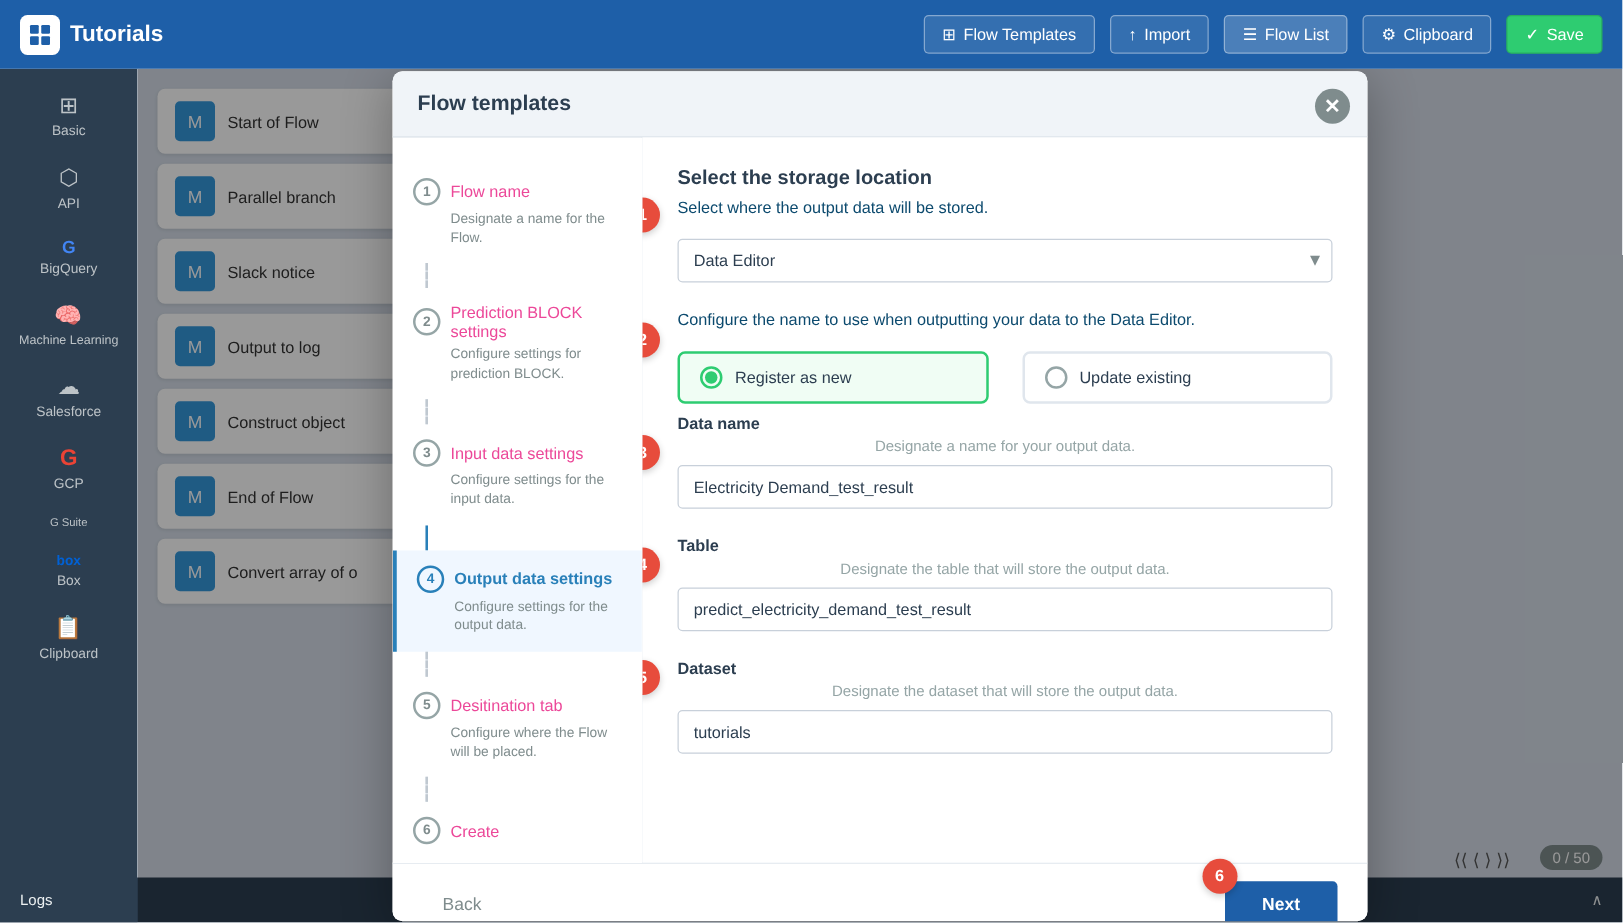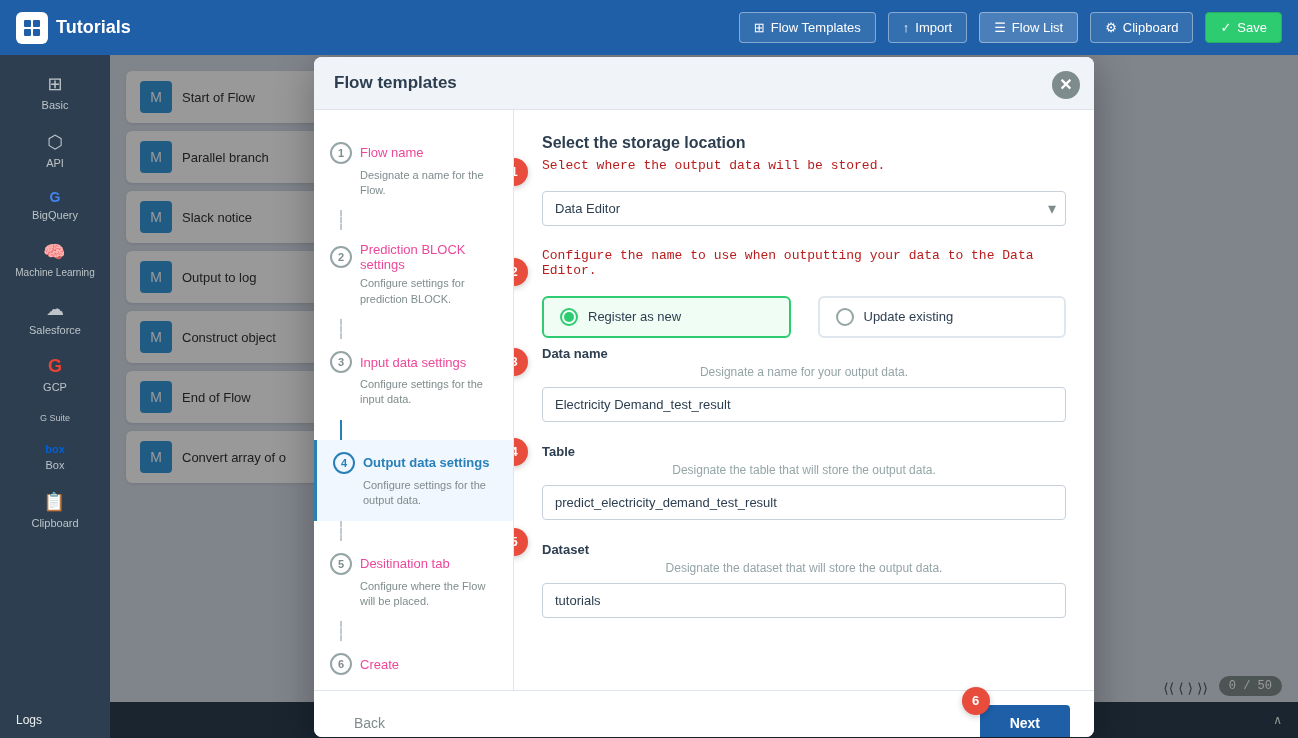--- a/index.html
+++ b/index.html
@@ -148,21 +148,21 @@
     .content-panel {
       flex: 1;
       padding: 24px 28px;
       overflow-y: auto;
       background: white;
     }
     .content-panel h2 {
       font-size: 16px; font-weight: 700; color: #2c3e50; margin-bottom: 6px;
     }
     .content-panel .subtitle {
-      font-size: 13px; color: #b91c1c; margin-bottom: 18px; font-family: Liberation Mono, monospace;
+      font-size: 13px; color: #0c4a6e; margin-bottom: 18px;
     }
     .form-group { margin-bottom: 22px; }
     .form-label { font-size: 13px; font-weight: 600; color: #2c3e50; margin-bottom: 4px; }
     .form-hint { font-size: 12px; color: #95a5a6; margin-bottom: 8px; text-align: center; }
 
     
     .select-wrap {
       position: relative;
     }
     .select-field {
@@ -473,21 +473,21 @@
           <button class="btn-back">Back</button>
           <div style="position:relative;">
             <div class="badge" style="position:absolute; left:-18px; top:-18px;">6</div>
             <button class="btn-next">Next</button>
           </div>
         </div>
 
       </div>
     </div>
 
-    <div style="position:absolute; bottom: 42px; right: 16px; background: #7f8c8d; color: white; border-radius: 12px; padding: 3px 10px; font-size: 12px; font-family: Liberation Mono, monospace;">0 / 50</div>
+    <div style="position:absolute; bottom: 42px; right: 16px; background: #7f8c8d; color: white; border-radius: 12px; padding: 3px 10px; font-size: 12px;">0 / 50</div>
 
     <div style="position:absolute; bottom: 42px; right: 90px; display:flex; gap:4px; align-items:center;">
       <span style="font-size:14px; color:#555; cursor:pointer;">⟨⟨</span>
       <span style="font-size:14px; color:#555; cursor:pointer;">⟨</span>
       <span style="font-size:14px; color:#555; cursor:pointer;">⟩</span>
       <span style="font-size:14px; color:#555; cursor:pointer;">⟩⟩</span>
     </div>
   </div>
 </div>
 

